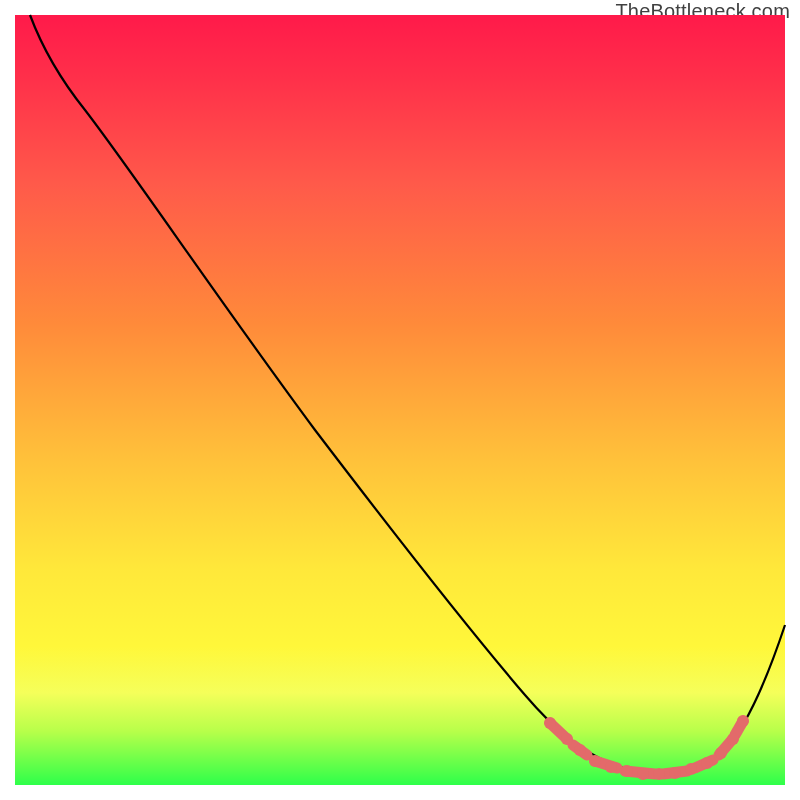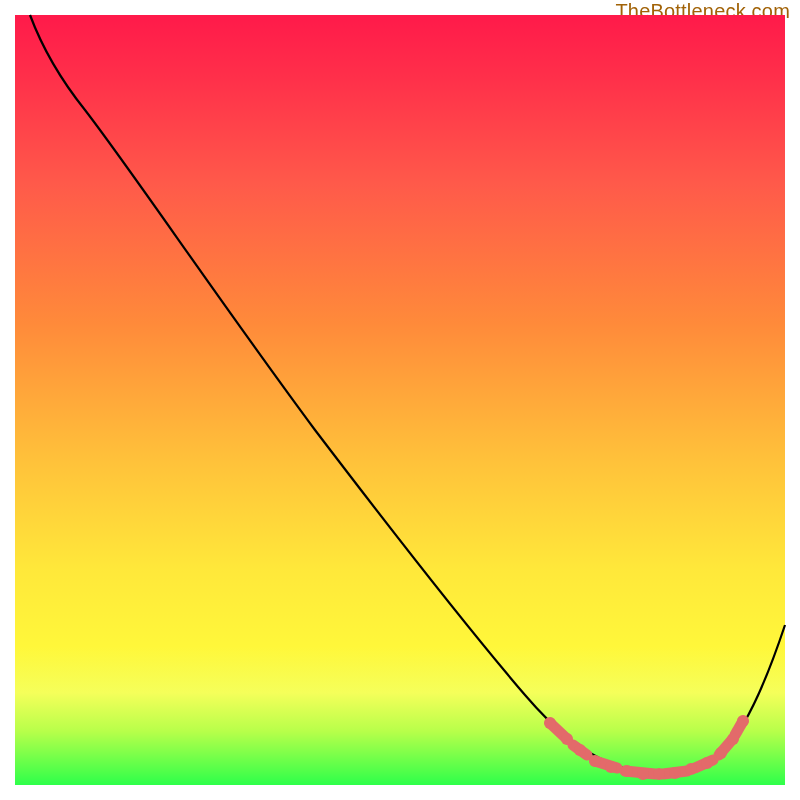--- a/index.html
+++ b/index.html
@@ -35,21 +35,21 @@
       #f5ff5a 88%,
       #b8ff4a 93%,
       #2eff4a 100%
     );
   }
   .watermark {
     position: absolute;
     top: 0px;
     right: 10px;
     font-size: 20px;
-    color: #a16207;
+    color: #404040;
     letter-spacing: 0.2px;
     font-weight: 500;
   }
   svg.curve {
     position: absolute;
     left: 0;
     top: 0;
     width: 770px;
     height: 770px;
     overflow: visible;

